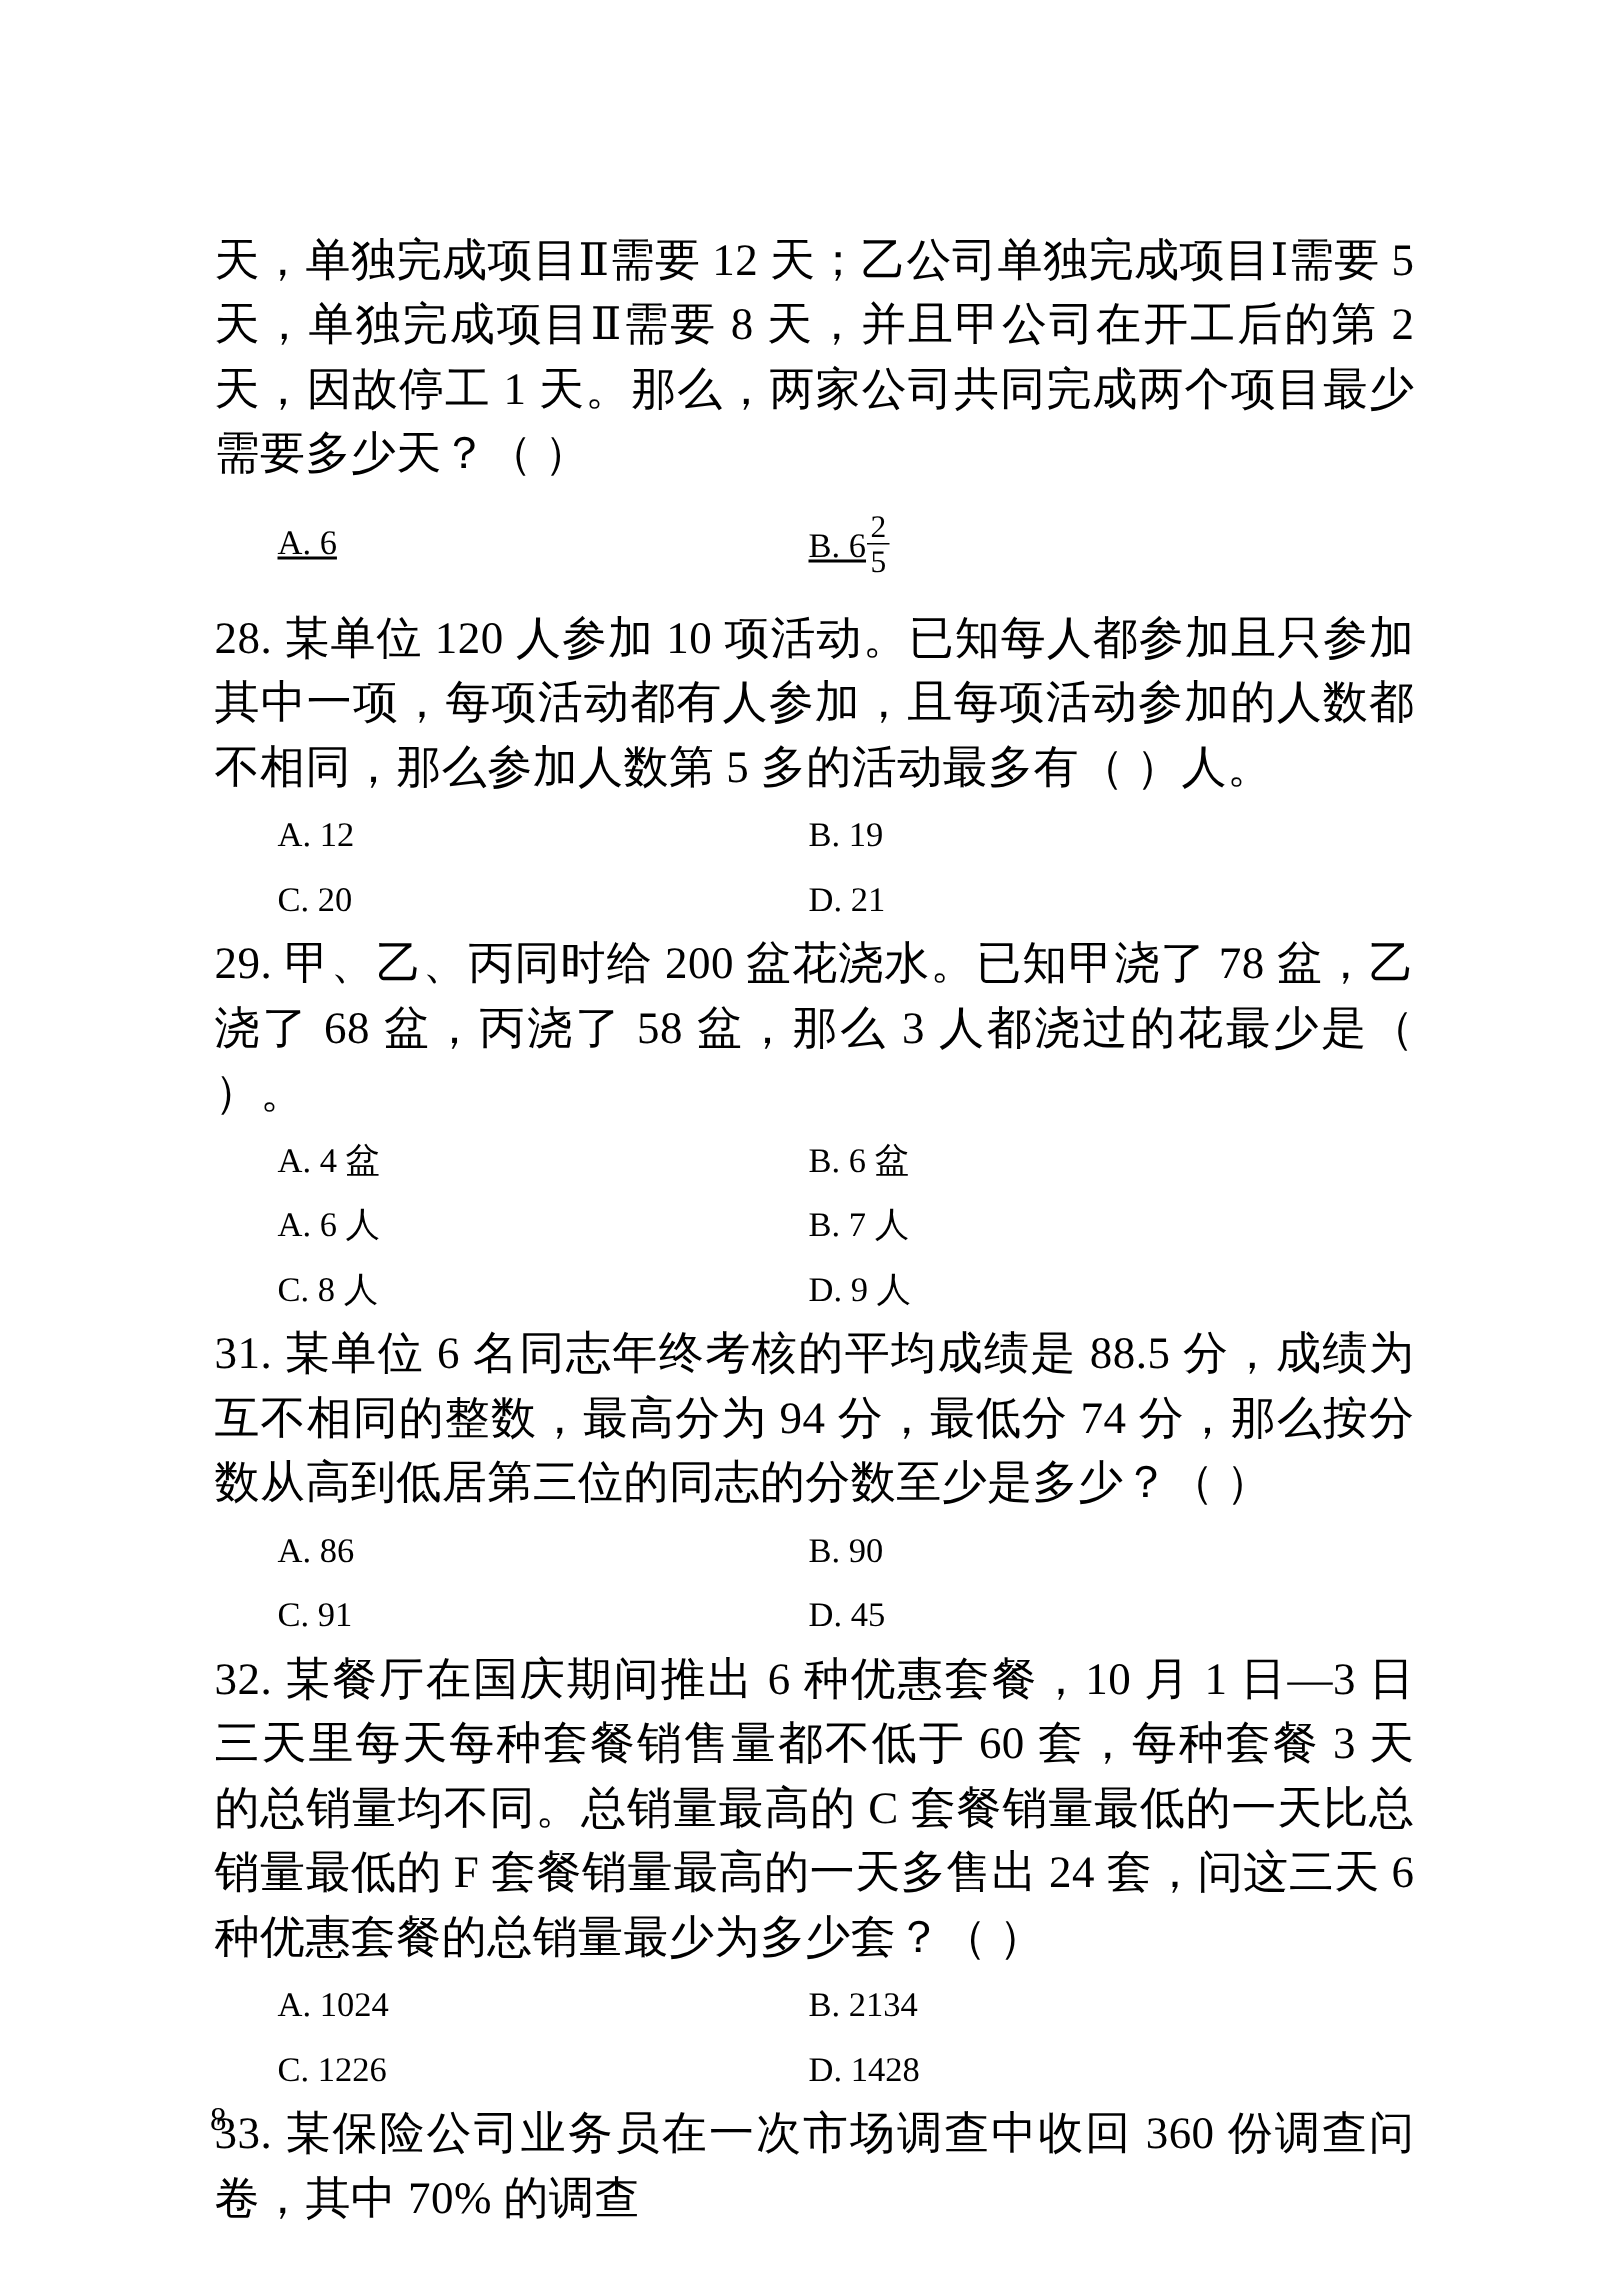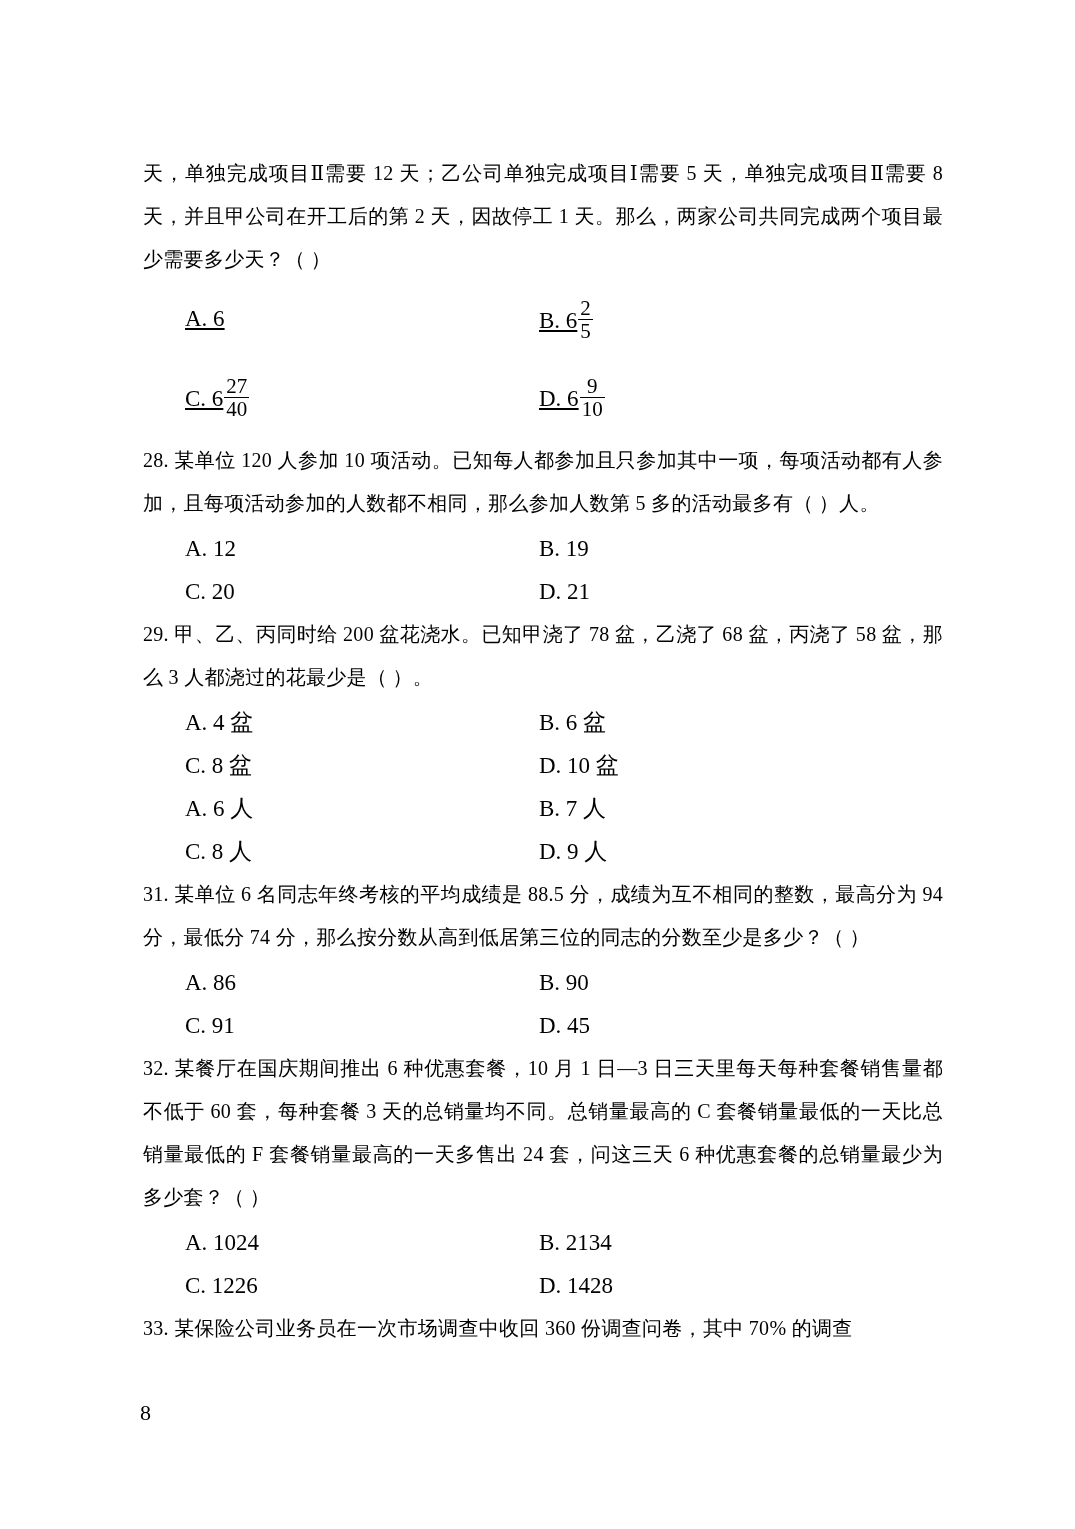--- a/index.html
+++ b/index.html
@@ -22,21 +22,21 @@
     height: 1529px;
     background: #ffffff;
   }
   .content {
     position: absolute;
     left: 143px;
     top: 152px;
     width: 800px;
   }
   .para {
-    font-size: 20px;
+    font-size: 30px;
     line-height: 43px;
     letter-spacing: 0.3px;
     text-align: justify;
     text-justify: inter-character;
     margin: 0 0 2px 0;
   }
   .options {
     position: relative;
     font-size: 23px;
     line-height: 43px;
@@ -94,47 +94,39 @@
 <div class="page">
   <div class="content">
 
     <p class="para">天，单独完成项目Ⅱ需要 12 天；乙公司单独完成项目Ⅰ需要 5 天，单独完成项目Ⅱ需要 8 天，并且甲公司在开工后的第 2 天，因故停工 1 天。那么，两家公司共同完成两个项目最少需要多少天？（        ）</p>
 
     <div class="options">
       <div class="optrow tall">
         <span class="opt col1">A. 6</span>
         <span class="opt col2"><span>B. 6</span><span class="frac"><span class="num">2</span><span class="den">5</span></span></span>
       </div>
-      <div class="optrow tall">
-        <span class="opt col1"><span>C. 6</span><span class="frac"><span class="num">27</span><span class="den">40</span></span></span>
-        <span class="opt col2"><span>D. 6</span><span class="frac"><span class="num">9</span><span class="den">10</span></span></span>
-      </div>
     </div>
 
     <p class="para">28. 某单位 120 人参加 10 项活动。已知每人都参加且只参加其中一项，每项活动都有人参加，且每项活动参加的人数都不相同，那么参加人数第 5 多的活动最多有（        ）人。</p>
     <div class="options">
       <div class="optrow">
         <span class="opt col1">A. 12</span>
         <span class="opt col2">B. 19</span>
       </div>
       <div class="optrow">
         <span class="opt col1">C. 20</span>
         <span class="opt col2">D. 21</span>
       </div>
     </div>
 
     <p class="para">29. 甲、乙、丙同时给 200 盆花浇水。已知甲浇了 78 盆，乙浇了 68 盆，丙浇了 58 盆，那么 3 人都浇过的花最少是（        ）。</p>
     <div class="options">
       <div class="optrow">
         <span class="opt col1">A. 4 盆</span>
         <span class="opt col2">B. 6 盆</span>
-      </div>
-      <div class="optrow">
-        <span class="opt col1">C. 8 盆</span>
-        <span class="opt col2">D. 10 盆</span>
       </div>
     </div>
 
     <div class="options">
       <div class="optrow">
         <span class="opt col1">A. 6 人</span>
         <span class="opt col2">B. 7 人</span>
       </div>
       <div class="optrow">
         <span class="opt col1">C. 8 人</span>

